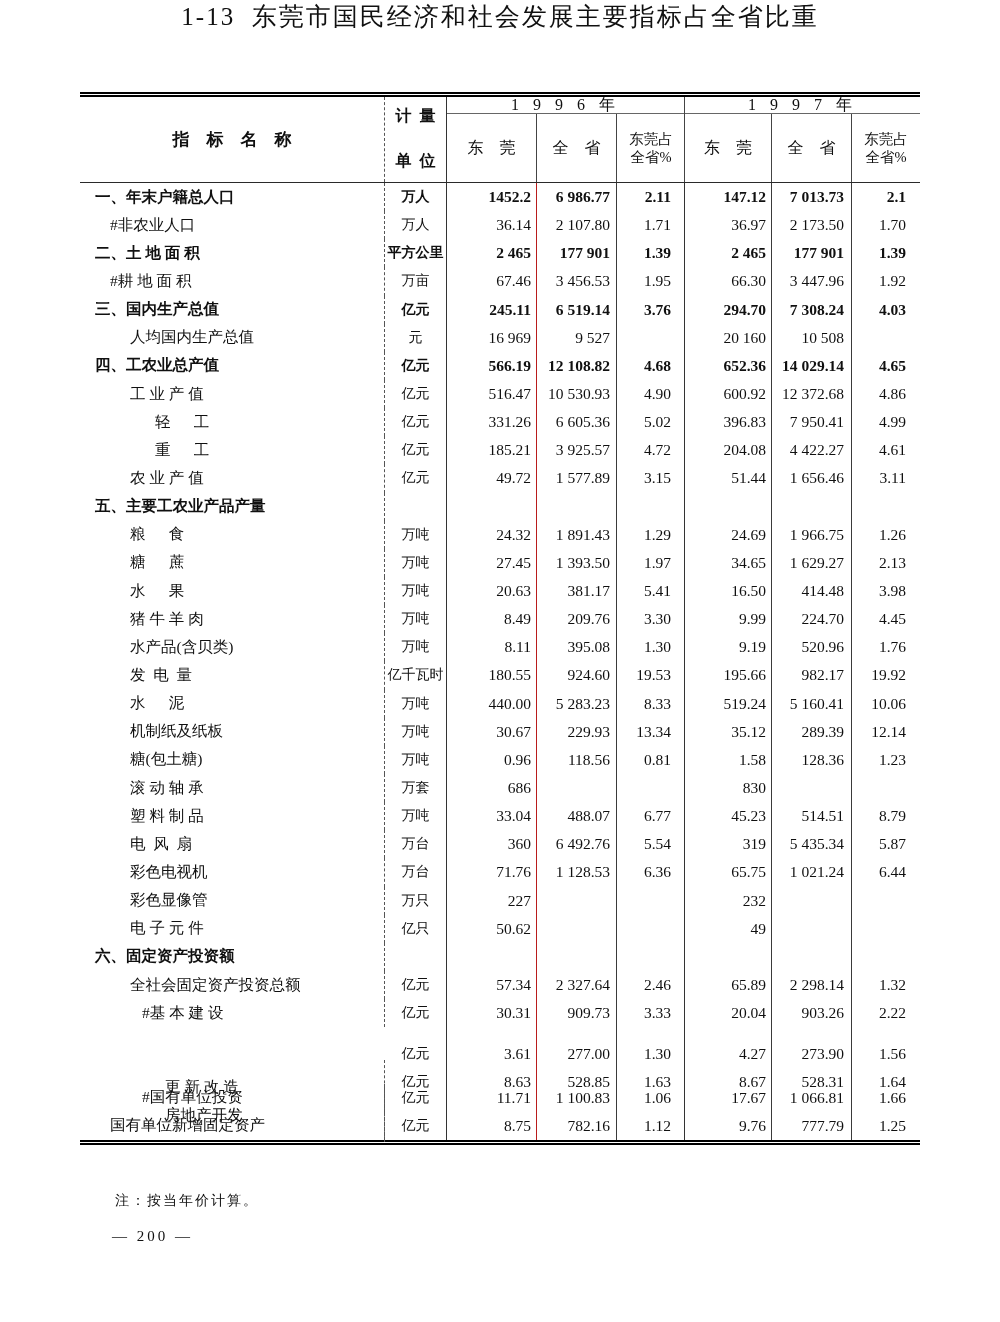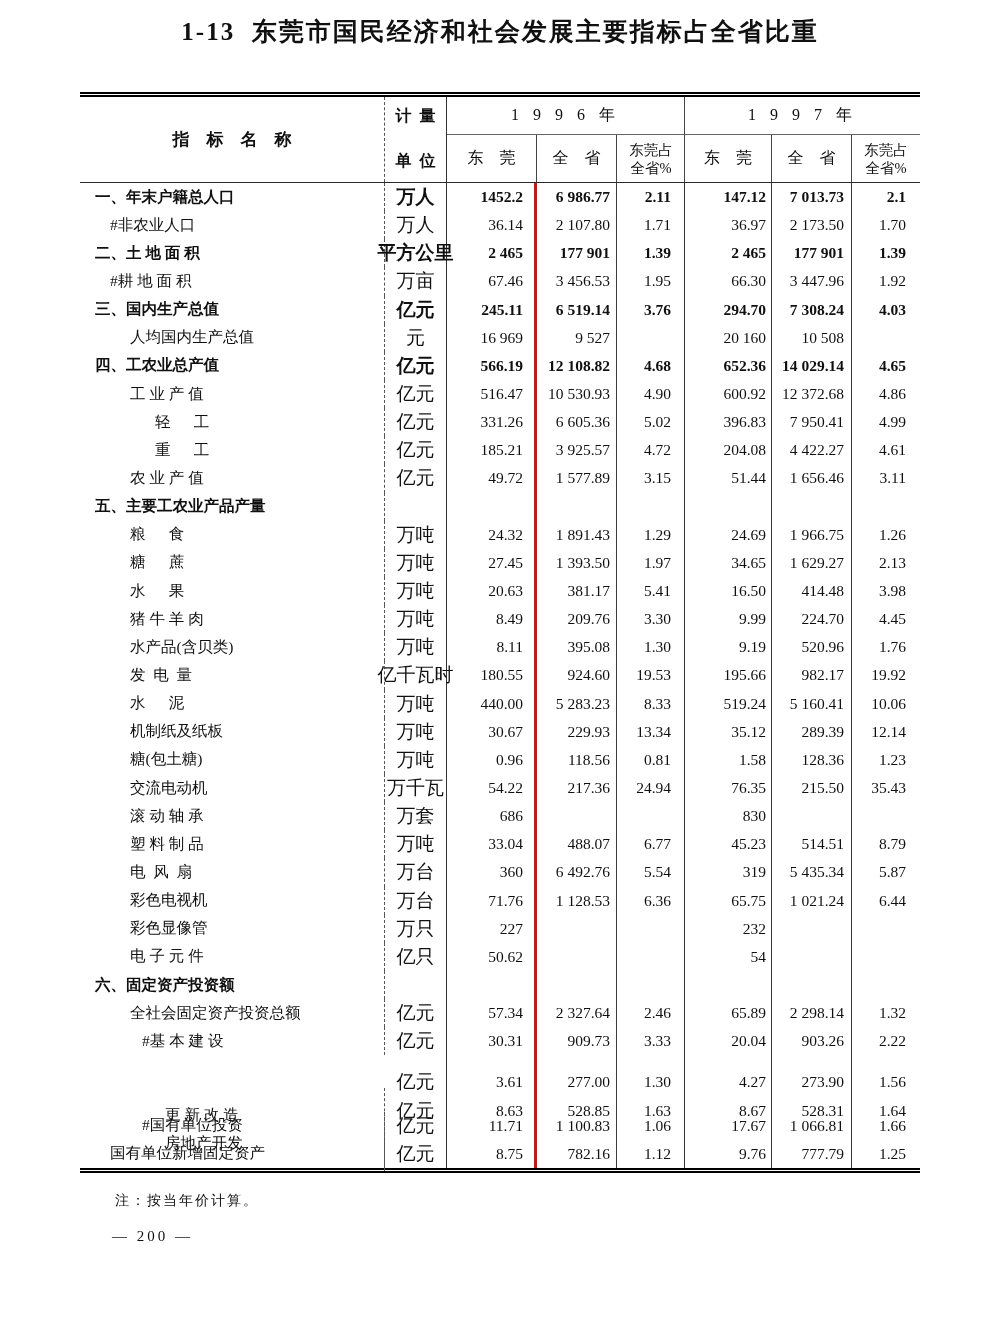--- a/index.html
+++ b/index.html
@@ -6,23 +6,22 @@
   html,body { width:1000px; height:1322px; background:#ffffff; }
   body {
     font-family:"Liberation Serif","DejaVu Serif",serif;
     color:#101010;
     position:relative;
     overflow:hidden;
   }
   .title {
     text-align:center;
     font-size:25px;
-    font-weight:bold;
+    font-weight:normal;
     letter-spacing:2px;
-    padding-top:15px;
     white-space:pre;
   }
   .table {
     position:absolute;
     left:80px; top:92px;
     width:840px;
     border-top:5px double #000;
     border-bottom:5px double #000;
   }
   
@@ -40,21 +39,21 @@
   .h-unit {
     border-right:1px solid #333;
     display:flex; flex-direction:column; justify-content:space-between;
     padding:9px 0 10px;
     font-size:16px; font-weight:bold; text-align:center; white-space:pre;
   }
   .h-years { display:grid; grid-template-columns:238px 235px; }
   .h-group { display:flex; flex-direction:column; }
   .h-group.g1996 { border-right:1px solid #444; }
   .h-year {
-    height:38px;
+    height:17px;
     display:flex; align-items:center; justify-content:center;
     font-size:16px; letter-spacing:5px;
     border-bottom:1px solid #666;
     white-space:pre;
   }
   .h-subs { flex:1; display:grid; }
   .g1996 .h-subs { grid-template-columns:90px 80px 68px; }
   .g1997 .h-subs { grid-template-columns:87px 80px 68px; }
   .h-sub {
     display:flex; align-items:center; justify-content:center;
@@ -77,25 +76,25 @@
   .i0 { padding-left:15px; }
   .i1 { padding-left:30px; }
   .i2 { padding-left:50px; }
   .i3 { padding-left:62px; }
   .i4 { padding-left:75px; }
   .i5 { padding-left:85px;margin-top:33px; }
   .c-unit {
     justify-content:center;
     border-right:1px solid #333;
     white-space:nowrap;
-    font-size:19px;
+    font-size:14px;
     letter-spacing:0;
   }
   .c-num { justify-content:flex-end; white-space:pre; }
-  .c-num.b1 { border-right:3px solid #b91c1c; padding-right:11px;text-align:center; }   
+  .c-num.b1 { border-right:1px solid #b91c1c; padding-right:5px;text-align:center; }   
   .c-num.b2 { border-right:1px solid #3a3a3a; padding-right:6px; }   
   .c-num.b3 { border-right:1px solid #333;    padding-right:13px; }  
   .c-num.b4 { border-right:1px solid #3a3a3a; padding-right:5px; }   
   .c-num.b5 { border-right:1px solid #3a3a3a; padding-right:7px; }   
   .c-num.b6 { border-right:none;              padding-right:14px; }  
   
   .note {
     position:absolute; left:115px; top:1192px;
     font-size:14px; letter-spacing:2px; white-space:pre;
   }
@@ -350,30 +349,20 @@
           <div class="cell c-name i2">糖(包土糖)</div>
           <div class="cell c-unit">万吨</div>
           <div class="cell c-num b1">0.96</div>
           <div class="cell c-num b2">118.56</div>
           <div class="cell c-num b3">0.81</div>
           <div class="cell c-num b4">1.58</div>
           <div class="cell c-num b5">128.36</div>
           <div class="cell c-num b6">1.23</div>
         </div>
         <div class="row">
-          <div class="cell c-name i2">交流电动机</div>
-          <div class="cell c-unit">万千瓦</div>
-          <div class="cell c-num b1">54.22</div>
-          <div class="cell c-num b2">217.36</div>
-          <div class="cell c-num b3">24.94</div>
-          <div class="cell c-num b4">76.35</div>
-          <div class="cell c-num b5">215.50</div>
-          <div class="cell c-num b6">35.43</div>
-        </div>
-        <div class="row">
           <div class="cell c-name i2">滚 动 轴 承</div>
           <div class="cell c-unit">万套</div>
           <div class="cell c-num b1">686</div>
           <div class="cell c-num b2"></div>
           <div class="cell c-num b3"></div>
           <div class="cell c-num b4">830</div>
           <div class="cell c-num b5"></div>
           <div class="cell c-num b6"></div>
         </div>
         <div class="row">
@@ -415,21 +404,21 @@
           <div class="cell c-num b4">232</div>
           <div class="cell c-num b5"></div>
           <div class="cell c-num b6"></div>
         </div>
         <div class="row">
           <div class="cell c-name i2">电 子 元 件</div>
           <div class="cell c-unit">亿只</div>
           <div class="cell c-num b1">50.62</div>
           <div class="cell c-num b2"></div>
           <div class="cell c-num b3"></div>
-          <div class="cell c-num b4">54</div>
+          <div class="cell c-num b4">49</div>
           <div class="cell c-num b5"></div>
           <div class="cell c-num b6"></div>
         </div>
         <div class="row bold">
           <div class="cell c-name i0">六、固定资产投资额</div>
           <div class="cell c-unit"></div>
           <div class="cell c-num b1"></div>
           <div class="cell c-num b2"></div>
           <div class="cell c-num b3"></div>
           <div class="cell c-num b4"></div>

